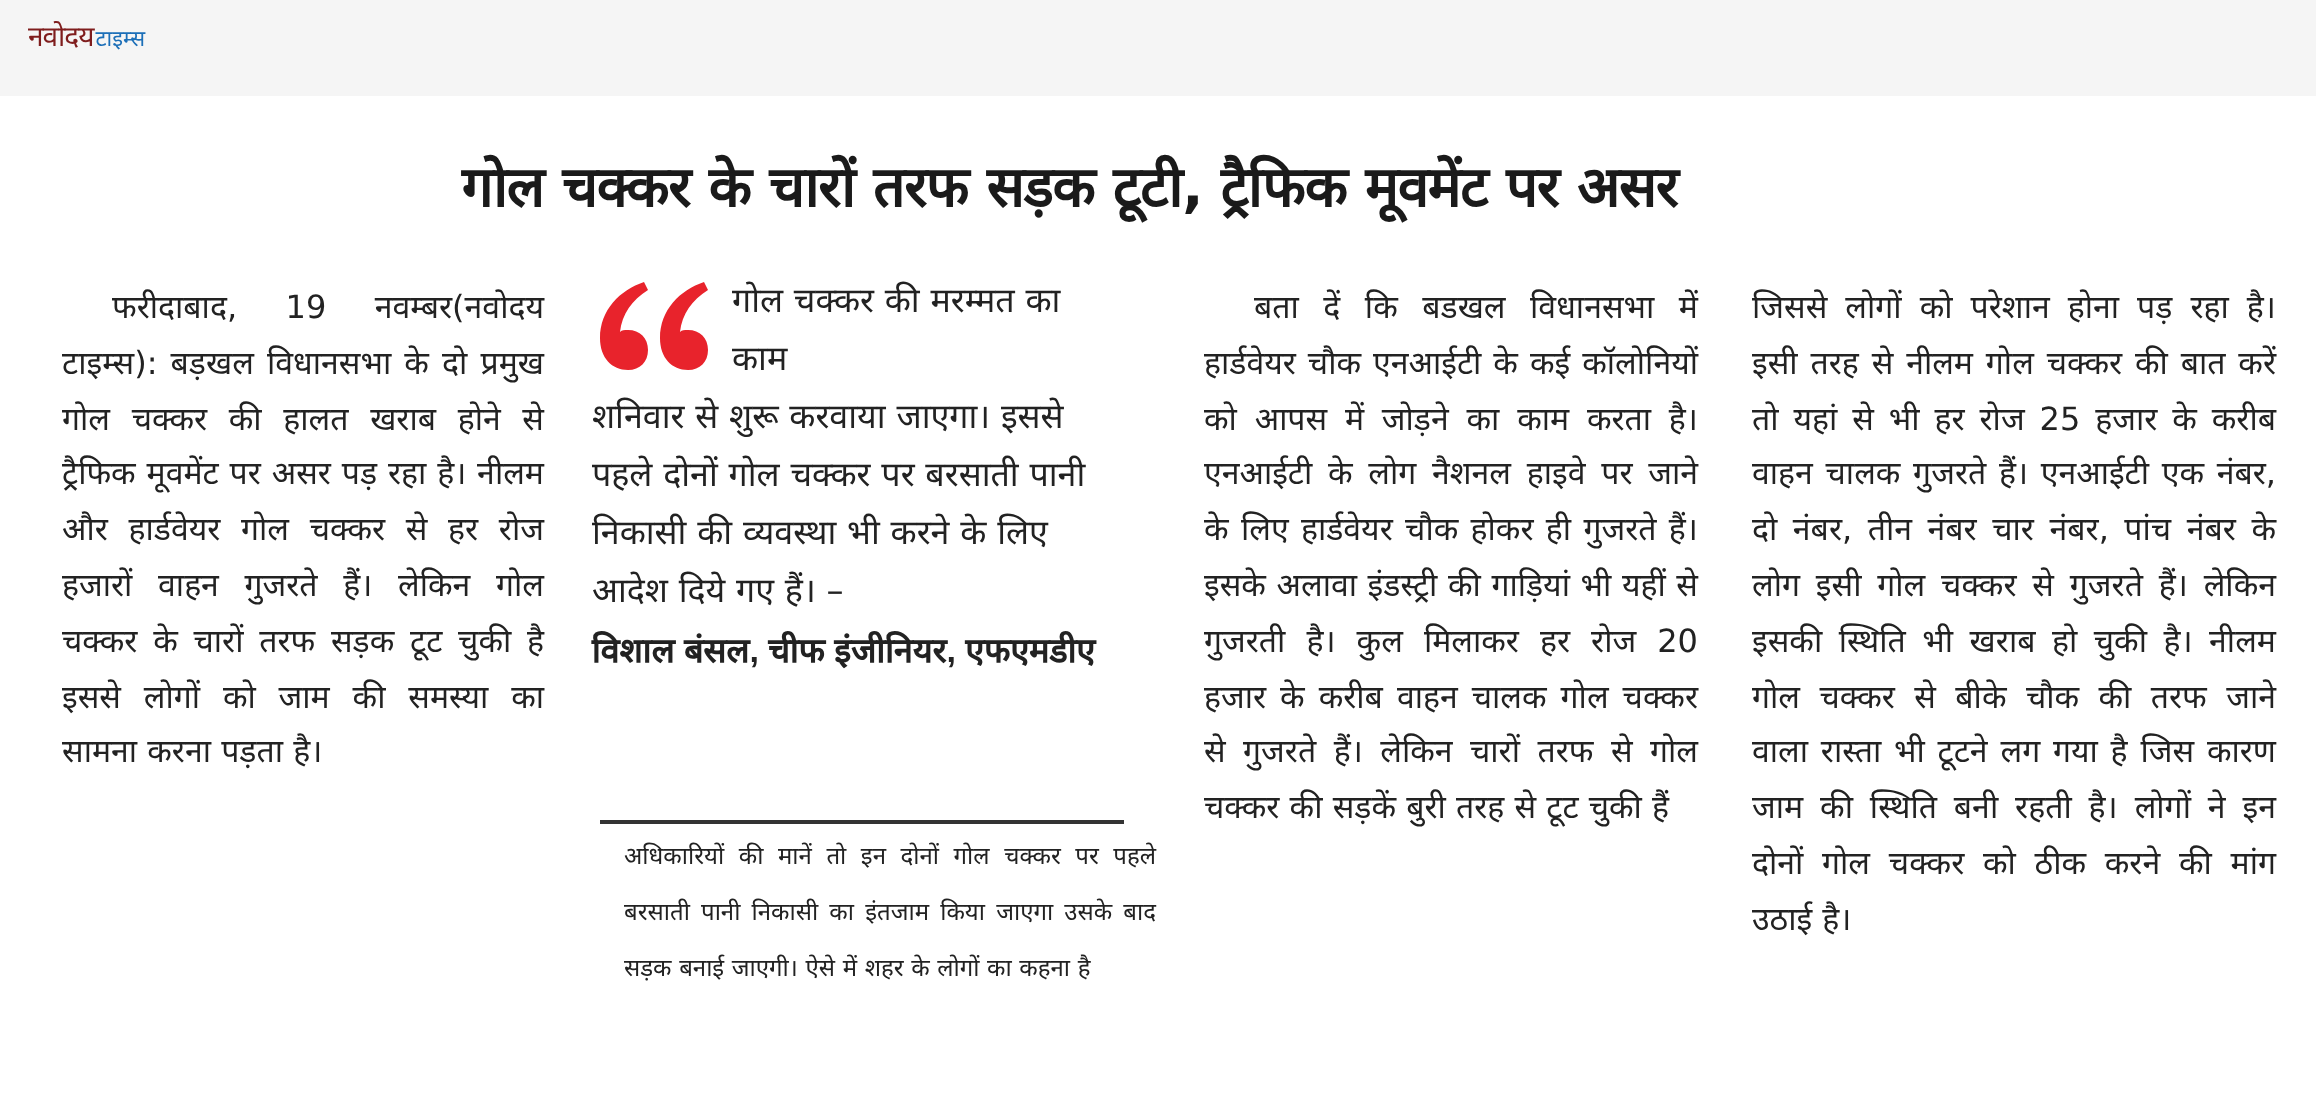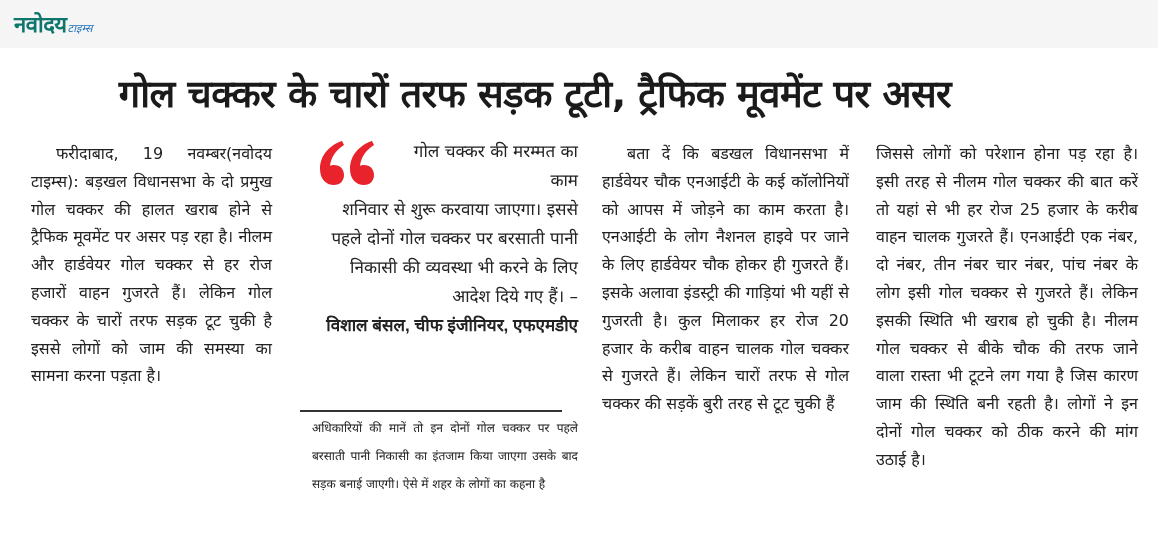--- a/index.html
+++ b/index.html
@@ -25,49 +25,48 @@
     .logo {
       position: absolute;
       left: 14px;
       top: 8px;
       display: flex;
       align-items: baseline;
       color: #1c6fb8;
     }
     .logo-main {
       font-family: "DejaVu Sans", sans-serif;
-      font-weight: bold;
-      font-size: 22px;
+      font-weight: normal;
+      font-size: 14px;
       letter-spacing: -0.5px;
-      color: #0f766e;
+      color: #7f1d1d;
     }
     .logo-sub {
       font-family: "DejaVu Sans", sans-serif;
       font-size: 11px;
       color: #1c6fb8;
       margin-left: 1px;
-      font-style: italic;
     }
     .edition-info {
       position: absolute;
       left: 163px;
       top: 5px;
       font-family: "Liberation Sans", sans-serif;
       font-size: 14px;
       line-height: 20px;
       color: #222;
     }
     .headline {
       position: absolute;
       left: 0;
       top: 64px;
       width: 1070px;
       text-align: center;
       font-family: "DejaVu Sans", sans-serif;
-      font-size: 38px;
+      font-size: 28px;
       font-weight: bold;
       line-height: 60px;
       color: #1a1a1a;
       letter-spacing: -0.5px;
       white-space: nowrap;
     }
     .col {
       position: absolute;
       top: 140px;
       font-family: "DejaVu Sans", sans-serif;
@@ -82,24 +81,23 @@
     .col .indent {
       text-indent: 25px;
       margin-left: 15px;
     }
     .col1 { left: 16px; width: 256px; }
     .col3 { left: 587px; width: 262px; }
     .col4 { left: 876px; width: 262px; }
 
     .quote-box {
       position: absolute;
-      left: 316px;
+      left: 296px;
       top: 137px;
       width: 262px;
-      text-align: right;
     }
     .quote-mark {
       position: absolute;
       left: 0;
       top: 0;
       width: 62px;
       height: 52px;
     }
     .quote-text {
       font-family: "DejaVu Sans", sans-serif;

